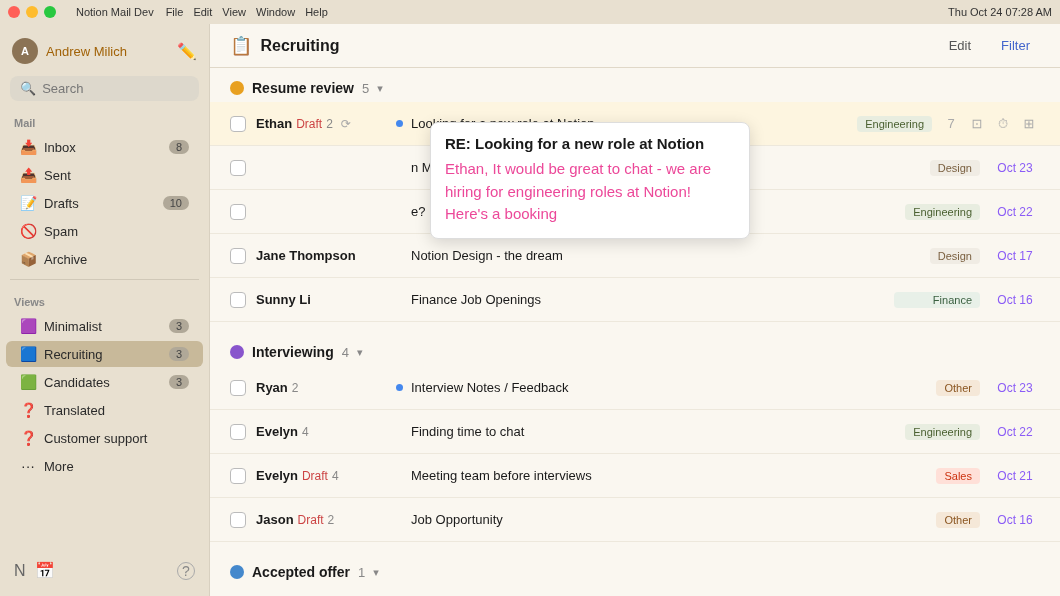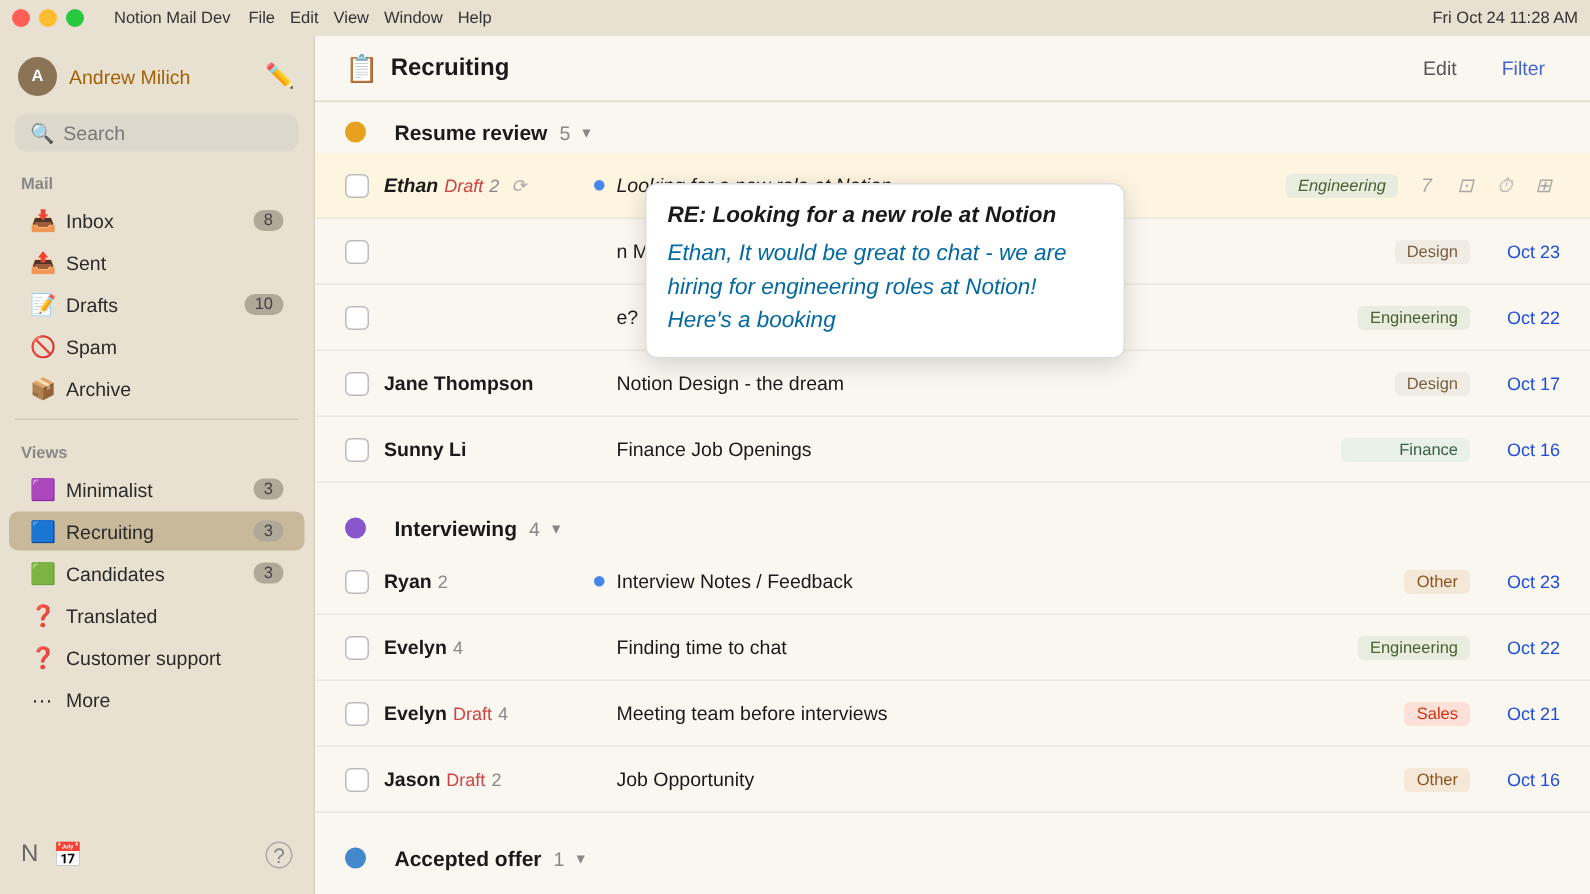--- a/index.html
+++ b/index.html
@@ -155,21 +155,21 @@
       z-index: 2;
     }
     .group-dot {
       width: 14px; height: 14px; border-radius: 50%;
       flex-shrink: 0;
     }
     .dot-yellow { background: #e8a020; }
     .dot-purple { background: #8855cc; }
     .dot-blue { background: #4488cc; }
 
-    .group-title { font-size: 14px; font-weight: 600; color: #1a1a1a; margin-left: 11px; }
+    .group-title { font-size: 14px; font-weight: 600; color: #1a1a1a; }
     .group-count { font-size: 13px; color: #888; }
     .group-chevron { font-size: 11px; color: #888; cursor: pointer; }
 
     
     .email-row {
       display: flex; align-items: center;
       padding: 8px 20px;
       border-bottom: 1px solid #ede8dc;
       cursor: pointer;
       position: relative;
@@ -208,22 +208,22 @@
       font-size: 11px; padding: 2px 8px; border-radius: 4px;
       margin-left: 10px; flex-shrink: 0; font-weight: 500;
     }
     .tag-engineering { background: #e8ede0; color: #4a6030; }
     .tag-design { background: #f0ece4; color: #7a6040; }
     .tag-finance { background: #e8f0e8; color: #3a6040; padding-left: 39px; }
     .tag-other { background: #f5e8d8; color: #8a5520; }
     .tag-sales { background: #ffe0d8; color: #cc3311; }
 
     .row-date {
-      font-size: 12px; color: #1d4ed8;
-      margin-left: 10px; flex-shrink: 0; width: 50px; text-align: right;
+      font-size: 12px; color: #8b5cf6;
+      margin-left: 10px; flex-shrink: 0; width: 50px; text-align: center;
     }
     .row-actions {
       display: flex; gap: 4px; margin-left: 8px; align-items: center;
     }
     .row-action-btn {
       font-size: 13px; color: #aaa; cursor: pointer;
       width: 22px; height: 22px; display: flex; align-items: center; justify-content: center;
       border-radius: 4px;
     }
 
@@ -234,21 +234,21 @@
       background: white;
       border: 1px solid #ddd;
       border-radius: 8px;
       box-shadow: 0 4px 16px rgba(0,0,0,0.15);
       padding: 12px 14px;
       width: 320px;
       z-index: 10;
       font-size: 15px;
     }
     .popup-title { font-weight: 700; color: #1a1a1a; margin-bottom: 6px; }
-    .popup-body { color: #0369a1; line-height: 1.5; }
+    .popup-body { color: #ec4899; line-height: 1.5; }
 
     .group-spacer { height: 10px; }
   </style>
 </head>
 <body>
 
 <div class="titlebar">
   <div class="titlebar-left">
     <div class="traffic-lights">
       <div class="tl tl-red"></div>
@@ -257,21 +257,21 @@
     </div>
     <span class="titlebar-app">Notion Mail Dev</span>
     <div class="titlebar-menu">
       <span>File</span>
       <span>Edit</span>
       <span>View</span>
       <span>Window</span>
       <span>Help</span>
     </div>
   </div>
-  <div class="titlebar-right">Fri Oct 24  11:28 AM</div>
+  <div class="titlebar-right">Thu Oct 24  07:28 AM</div>
 </div>
 
 <div class="app-body">
 
   <div class="sidebar">
 
     <div class="sidebar-account">
       <div class="account-avatar">A</div>
       <span class="account-name">Andrew Milich</span>
       <span class="compose-btn">✏️</span>
@@ -360,21 +360,21 @@
 
     <div class="main-content">
 
       <div class="group-header">
         <div class="group-dot dot-yellow"></div>
         <span class="group-title">Resume review</span>
         <span class="group-count">5</span>
         <span class="group-chevron">▾</span>
       </div>
 
-      <div class="email-row highlighted" style="position:relative;font-style:italic;">
+      <div class="email-row highlighted" style="position:relative;">
         <div class="row-checkbox"></div>
         <div class="row-sender">
           <span class="sender-name">Ethan</span>
           <span class="sender-draft">Draft</span>
           <span class="sender-count">2</span>
           <span class="row-sync">⟳</span>
         </div>
         <div class="row-dot-unread"></div>
         <span class="row-subject">Looking for a new role at Notion</span>
         <span class="row-tag tag-engineering">Engineering</span>

